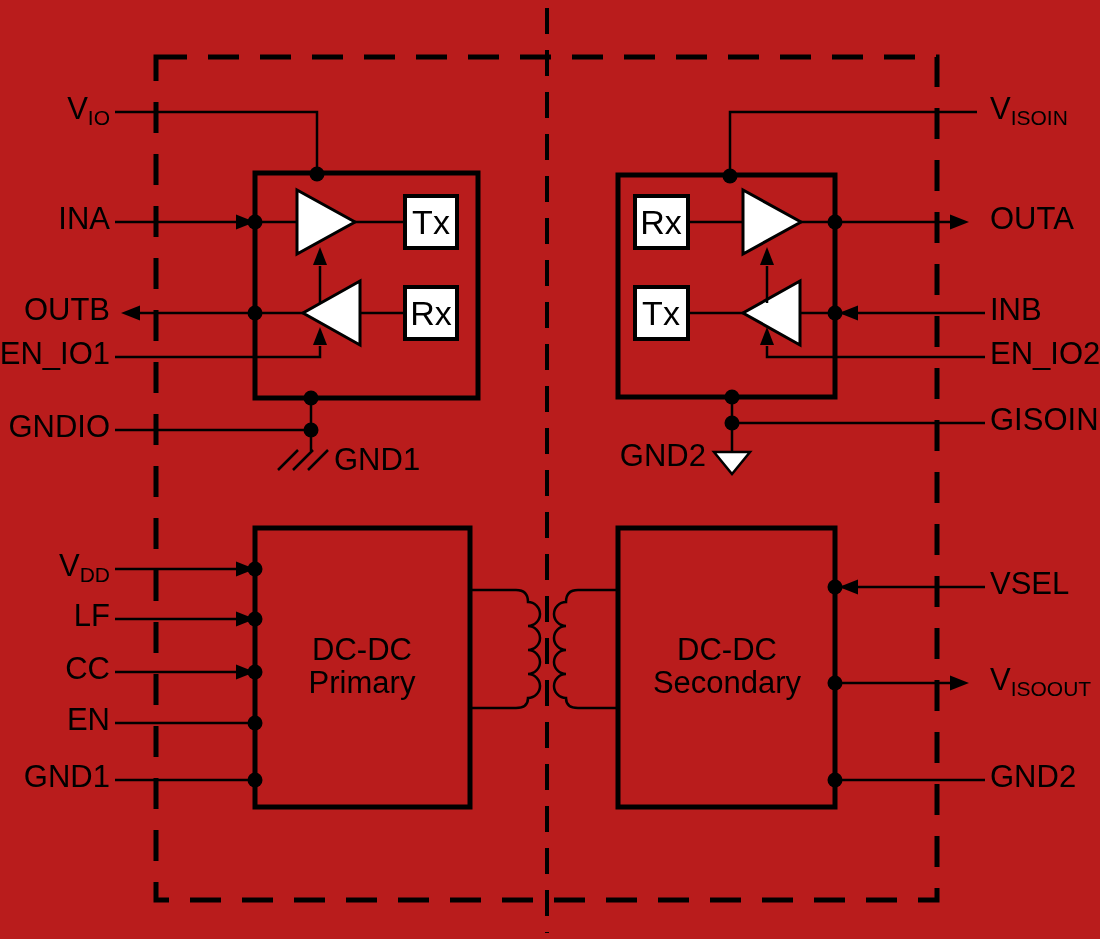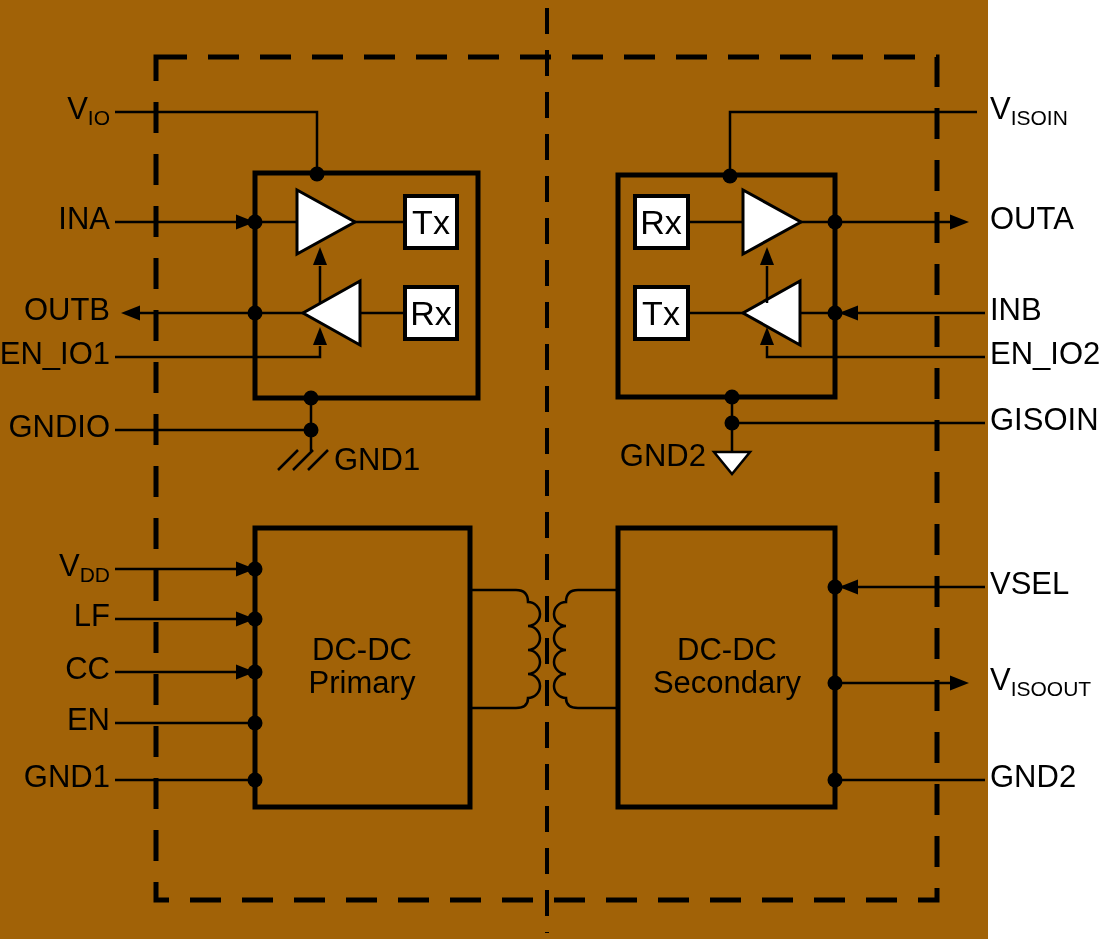--- a/index.html
+++ b/index.html
@@ -1,16 +1,16 @@
 <!DOCTYPE html>
 <html><head>
 <meta charset="utf-8">
 <style>
   html,body { margin:0; padding:0; background:#ffffff; }
-  .stage { width:988px; height:939px; background:#a16207; position:relative; }
+  .stage { width:1100px; height:939px; background:#b91c1c; position:relative; }
   svg { display:block; }
   text { font-family:"Liberation Sans", sans-serif; fill:#000000; }
   .lbl  { font-size:31px; }
   .sub  { font-size:21px; }
   .blk  { font-size:31px; text-anchor:middle; }
   .txrx { font-size:34px; text-anchor:middle; }
   .wire    { stroke:#000000; stroke-width:2.5; fill:none; }
   .thick   { stroke:#000000; stroke-width:5;   fill:none; }
   .boxline { stroke:#000000; stroke-width:4;   fill:#ffffff; }
   .buf     { stroke:#000000; stroke-width:3;   fill:#ffffff; }

